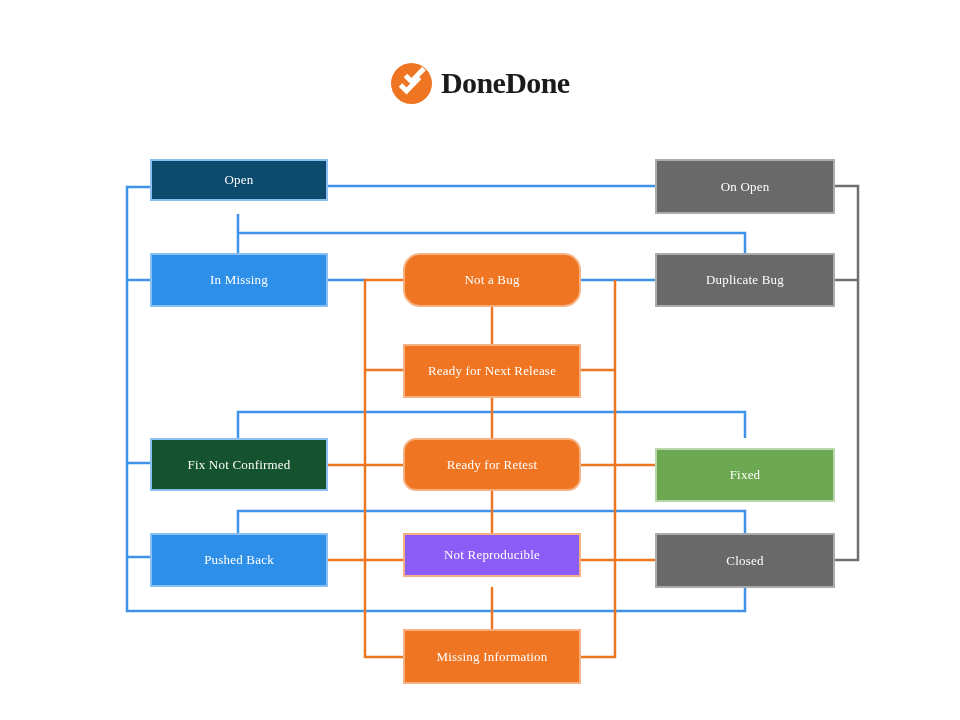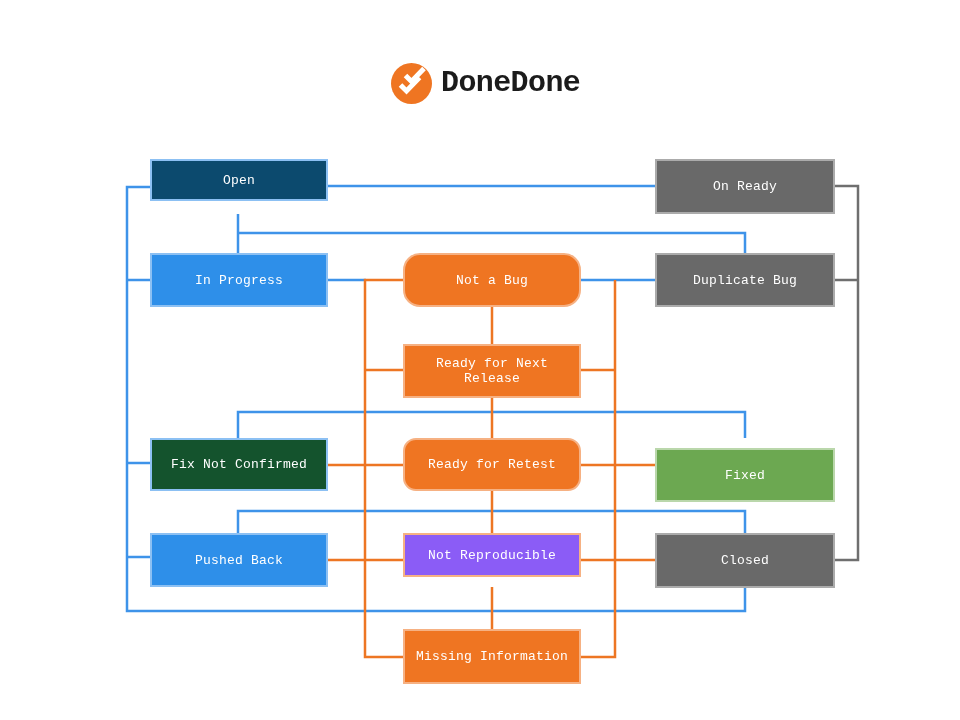--- a/index.html
+++ b/index.html
@@ -1,18 +1,18 @@
 <!DOCTYPE html>
 <html><head>
 <meta charset="utf-8">
 <style>
   html,body{margin:0;padding:0;background:#fff;}
   .canvas{
     position:relative;width:960px;height:720px;background:#fff;overflow:hidden;
-    font-family:Liberation Mono, monospace;
+    font-family:Liberation Serif, serif;
   }
   .logo{
     position:absolute;left:391px;top:62px;display:flex;align-items:center;gap:9px;
   }
   .logo svg{display:block;}
   .brand{
     font-size:30px;font-weight:800;letter-spacing:-0.6px;color:#1b1b1b;
     line-height:42px;
   }
   #wires{position:absolute;left:0;top:0;width:960px;height:720px;}
@@ -70,21 +70,21 @@
       <polyline points="581,560 655,560" fill="none" stroke="#ed7623" stroke-width="2.5"></polyline>
       <polyline points="835,186 858,186 858,560 835,560" fill="none" stroke="#6f6f6f" stroke-width="2.5"></polyline>
       <polyline points="835,280 858,280" fill="none" stroke="#6f6f6f" stroke-width="2.5"></polyline>
     </svg>
 
   <div id="nodes">
       <div class="node" style="left: 150px; top: 159px; width: 178px; height: 42px; background: #0c4a6e; border-color: rgb(140, 192, 243); color: rgb(255, 255, 255);">
         <span>Open</span>
       </div>
       <div class="node" style="left: 150px; top: 253px; width: 178px; height: 54px; background: rgb(46, 143, 233); border-color: rgb(140, 192, 243); color: rgb(255, 255, 255);">
-        <span>In Progress</span>
+        <span>In Missing</span>
       </div>
       <div class="node" style="left: 150px; top: 438px; width: 178px; height: 53px; background: #14532d; border-color: rgb(140, 192, 243); color: rgb(255, 255, 255);">
         <span>Fix Not Confirmed</span>
       </div>
       <div class="node" style="left: 150px; top: 533px; width: 178px; height: 54px; background: rgb(46, 143, 233); border-color: rgb(140, 192, 243); color: rgb(255, 255, 255);">
         <span>Pushed Back</span>
       </div>
       <div class="node" style="left: 403px; top: 253px; width: 178px; height: 54px; background: rgb(239, 117, 34); border-color: rgb(246, 177, 131); color: rgb(255, 255, 255); border-radius: 17px;">
         <span>Not a Bug</span>
       </div>
@@ -94,21 +94,21 @@
       <div class="node" style="left: 403px; top: 438px; width: 178px; height: 53px; background: rgb(239, 117, 34); border-color: rgb(246, 177, 131); color: rgb(255, 255, 255); border-radius: 13px;">
         <span>Ready for Retest</span>
       </div>
       <div class="node" style="left: 403px; top: 533px; width: 178px; height: 44px; background: #8b5cf6; border-color: rgb(246, 177, 131); color: rgb(255, 255, 255);">
         <span>Not Reproducible</span>
       </div>
       <div class="node" style="left: 403px; top: 629px; width: 178px; height: 55px; background: rgb(239, 117, 34); border-color: rgb(246, 177, 131); color: rgb(255, 255, 255);">
         <span>Missing Information</span>
       </div>
       <div class="node" style="left: 655px; top: 159px; width: 180px; height: 55px; background: rgb(105, 105, 105); border-color: rgb(171, 171, 171); color: rgb(255, 255, 255);">
-        <span>On Ready</span>
+        <span>On Open</span>
       </div>
       <div class="node" style="left: 655px; top: 253px; width: 180px; height: 54px; background: rgb(105, 105, 105); border-color: rgb(171, 171, 171); color: rgb(255, 255, 255);">
         <span>Duplicate Bug</span>
       </div>
       <div class="node" style="left: 655px; top: 448px; width: 180px; height: 54px; background: rgb(108, 168, 81); border-color: rgb(186, 215, 171); color: rgb(255, 255, 255);">
         <span>Fixed</span>
       </div>
       <div class="node" style="left: 655px; top: 533px; width: 180px; height: 55px; background: rgb(105, 105, 105); border-color: rgb(171, 171, 171); color: rgb(255, 255, 255);">
         <span>Closed</span>
       </div>

